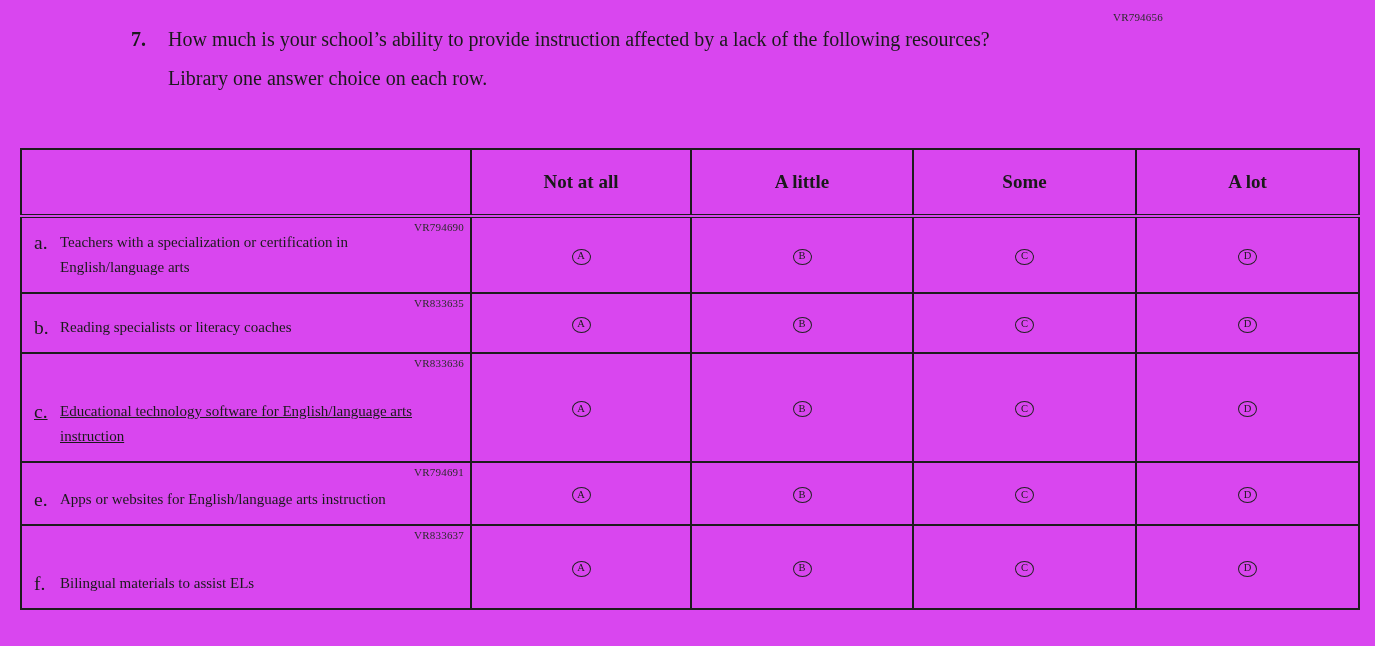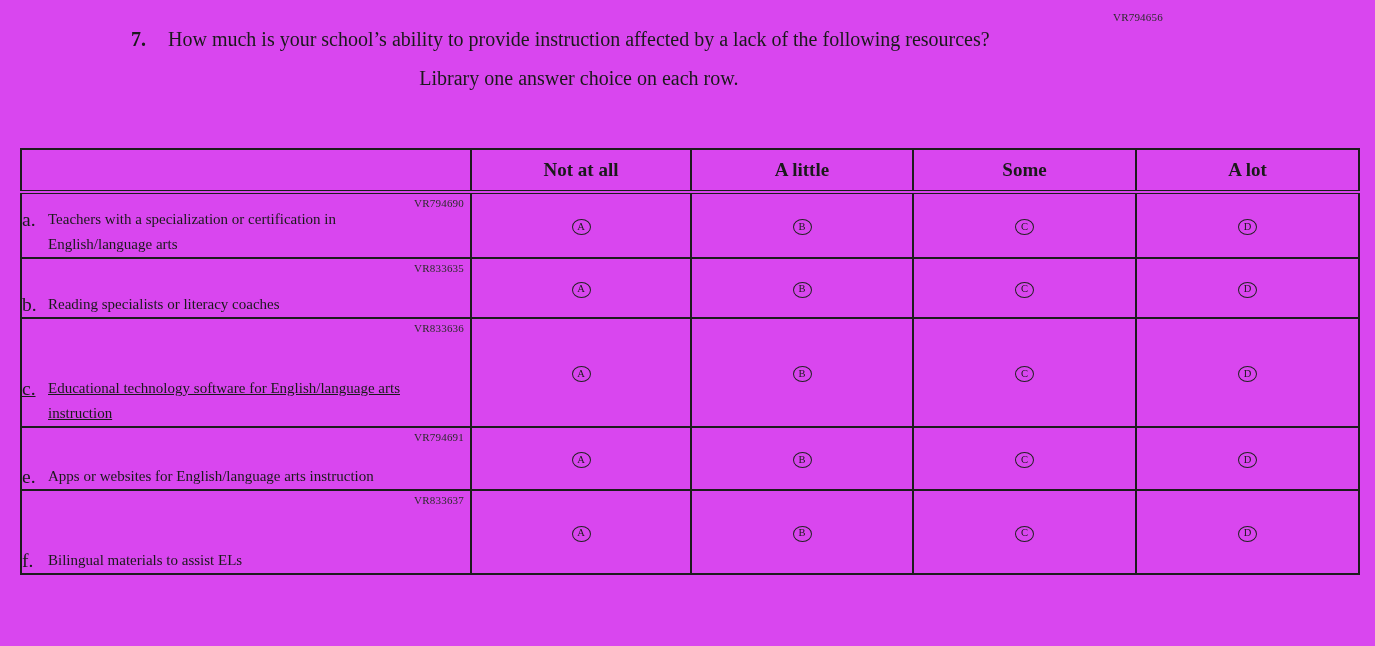--- a/index.html
+++ b/index.html
@@ -25,21 +25,21 @@
     display: flex;
     align-items: flex-start;
   }
   .q-number {
     font-weight: bold;
     font-size: 20px;
     line-height: 27px;
     width: 37px;
     flex: none;
   }
-  .q-body { max-width: 860px; text-align: center; }
+  .q-body { max-width: 860px; }
   .q-text {
     font-size: 20px;
     line-height: 27px;
     max-width: 845px;
   }
   .q-select {
     margin-top: 12px;
     font-size: 20px;
     line-height: 27px;
   }
@@ -58,21 +58,21 @@
   table.grid {
     position: absolute;
     left: 20px;
     top: 148px;
     width: 1338px;
     border-collapse: collapse;
     table-layout: fixed;
   }
   table.grid th, table.grid td {
     border: 2px solid #1c1c1c;
-    padding: 0;
+    padding: 12px;
   }
   table.grid thead th {
     border-bottom: 4px double #1c1c1c;
     font-size: 19px;
     font-weight: bold;
     text-align: center;
     height: 40px;
     vertical-align: middle;
   }
   

